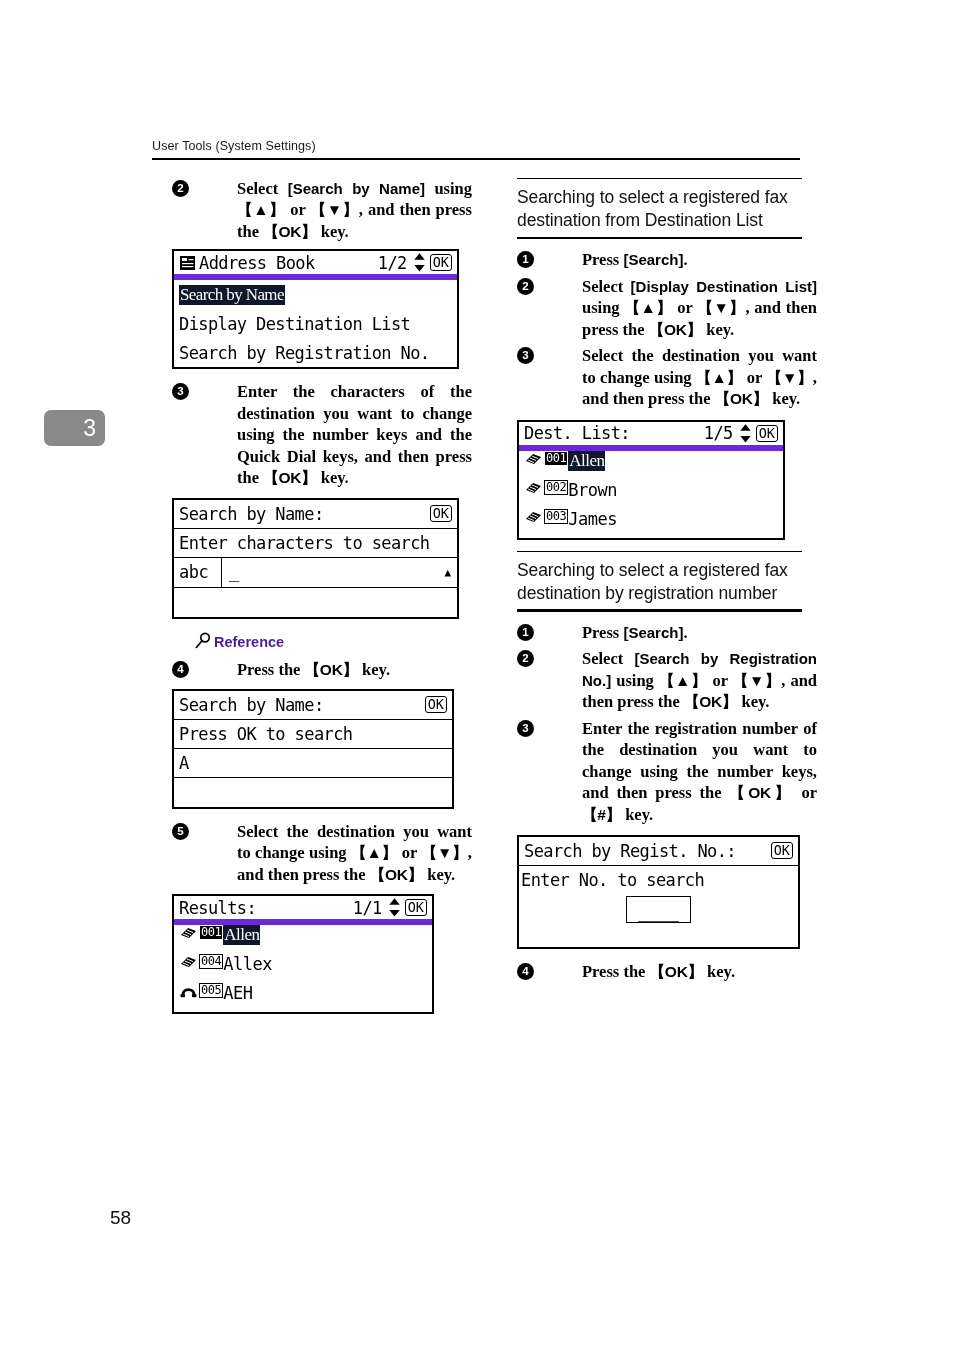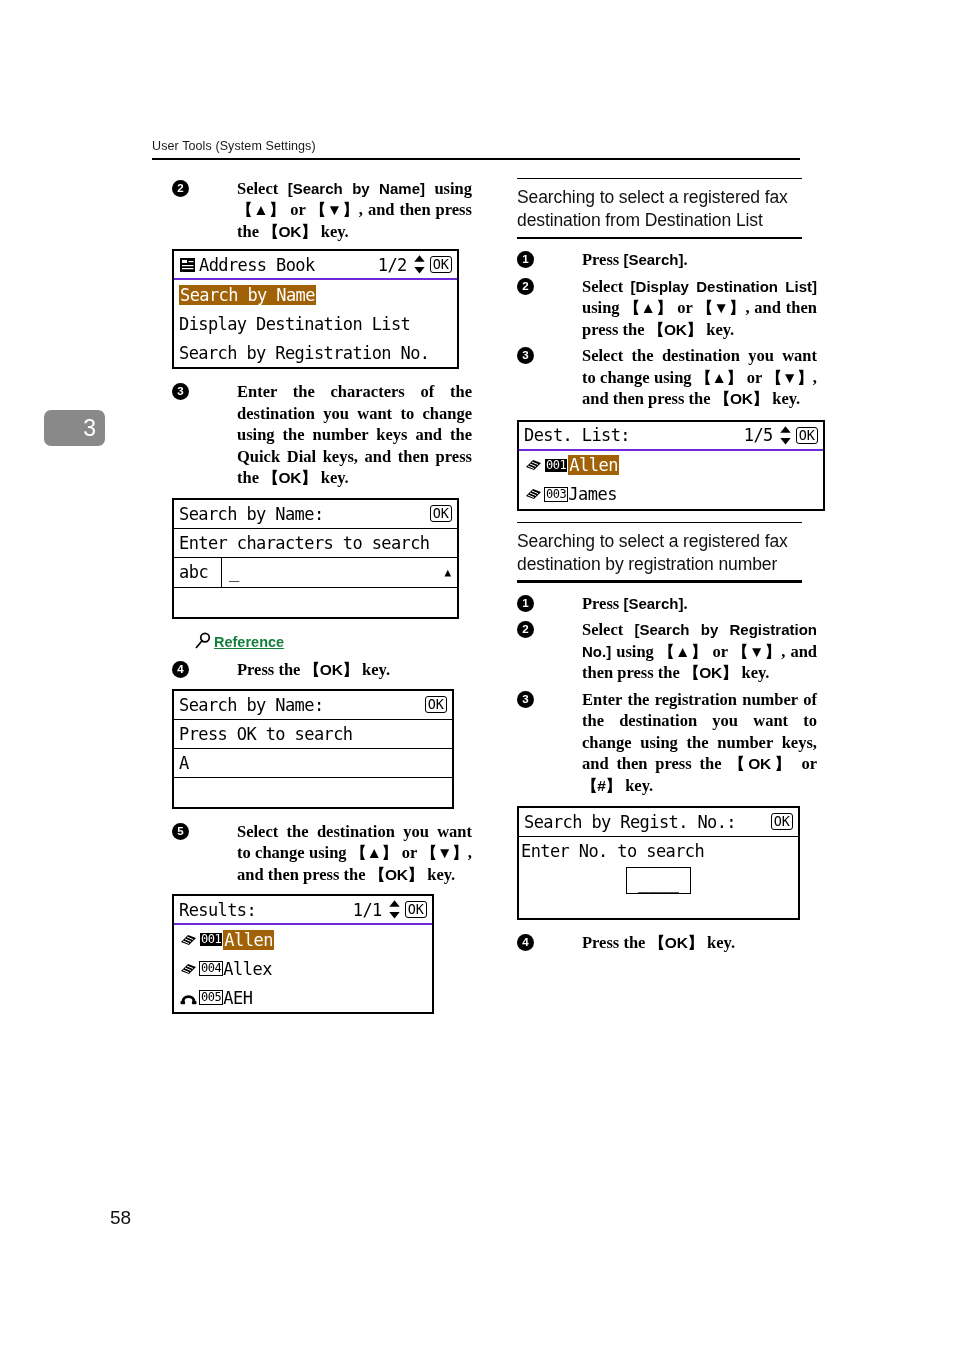--- a/index.html
+++ b/index.html
@@ -53,22 +53,22 @@
     line-height:1.30;text-align:justify;margin-left:40px;
   }
   .step .txt.nojust{text-align:left;}
   .ui{font-family:"Liberation Sans", sans-serif;font-size:15px;font-weight:bold;}
   .key{font-family:"Liberation Sans", sans-serif;font-size:15.5px;font-weight:bold;letter-spacing:-.2px;}
 
   
   .ref{margin:14px 0 6px 22px;position:relative;}
   .ref-head{
     font-family:"Liberation Sans", sans-serif;
-    font-size:14.5px;font-weight:bold;color:#15803d;
-    padding-left:20px;position:relative;line-height:18px;text-decoration:underline;
+    font-size:14.5px;font-weight:bold;color:#4c1d95;
+    padding-left:20px;position:relative;line-height:18px;
   }
   .ref-icon{position:absolute;left:0;top:-1px;width:18px;height:18px;}
   .ref-body{
     margin-left:24px;margin-top:2px;
     font-family:"Liberation Serif", serif;
     font-size:16px;color:#000;line-height:1.42;
     text-align:justify;letter-spacing:.4px;
   }
 
   
@@ -87,34 +87,34 @@
     border:2px solid #000;background:#fff;
     margin:7px 0 11px 0;box-sizing:border-box;
     font-family:"DejaVu Sans Mono", monospace;
     color:#000;
   }
   .lcd-row{
     display:flex;align-items:center;box-sizing:border-box;
     padding:0 5px;height:29px;font-size:17px;letter-spacing:-.6px;
     white-space:pre;overflow:hidden;
   }
-  .lcd-row.hdr{border-bottom:2px solid #6d28d9;}
+  .lcd-row.hdr{border-bottom:6px solid #6d28d9;}
   .lcd-row.sep{border-bottom:1.5px solid #000;}
   .lcd-title{flex:1;}
   .lcd-page{margin-right:6px;}
   .lcd-ok{
     display:inline-block;border:1.5px solid #000;border-radius:3px;
     padding:0 2px;font-size:13.5px;line-height:15px;letter-spacing:0;
   }
   .updown{display:inline-block;width:13px;margin-right:4px;vertical-align:middle;}
-  .hl{background:#a16207;color:#fff;padding:0 1px;}
+  .hl{background:#0f172a;color:#fff;padding:0 1px;font-family:Liberation Serif, serif;}
   .blank{height:29px;}
 
   
-  .lcd-item{display:flex;align-items:center;height:29px;padding:0 5px;font-size:17px;letter-spacing:-.5px;}
+  .lcd-item{display:flex;align-items:flex-start;height:29px;padding:0 5px;font-size:17px;letter-spacing:-.5px;}
   .dev-ico{width:19px;height:16px;margin-right:1px;flex:none;}
   .regno{
     display:inline-block;border:1.5px solid #000;
     font-size:12px;line-height:13px;padding:0 1px;margin-right:0px;
     font-family:"DejaVu Sans Mono", monospace;letter-spacing:-.5px;
   }
   .regno.inv{border-color:#fff;background:#000;color:#fff;}
   .nm{font-size:17px;letter-spacing:-.5px;}
 
   
@@ -291,21 +291,21 @@
   <div class="step">
     <div class="bullet">2</div>
     <div class="txt">Select <span class="ui">[Display&nbsp;Destination&nbsp;List]</span> using <span class="key">【▲】</span> or <span class="key">【▼】</span>, and then press the <span class="key">【OK】</span> key.</div>
   </div>
 
   <div class="step">
     <div class="bullet">3</div>
     <div class="txt">Select the destination you want to change using <span class="key">【▲】</span> or <span class="key">【▼】</span>, and then press the <span class="key">【OK】</span> key.</div>
   </div>
 
-  <div class="lcd" style="width:308px;margin-top:10px">
+  <div class="lcd" style="width:268px;margin-top:10px">
     <div class="lcd-row hdr">
       <span class="lcd-title">Dest. List:</span>
       <span class="lcd-page">1/5</span>
       <svg class="updown" viewBox="0 0 10 16">
         <polygon points="5,1 9,6 1,6" fill="#000"></polygon>
           <polygon points="5,15 9,10 1,10" fill="#000"></polygon>
       </svg>
       <span class="lcd-ok">OK</span>
     </div>
 
@@ -313,20 +313,30 @@
       <svg class="dev-ico" viewBox="0 0 19 16">
         <polygon points="2,10 9,3 17,6 10,13" fill="#000"></polygon>
         <line x1="4" y1="9" x2="10" y2="11.5" stroke="#fff" stroke-width="1"></line>
         <line x1="6" y1="7" x2="12" y2="9.5" stroke="#fff" stroke-width="1"></line>
         <line x1="8" y1="5" x2="14" y2="7.5" stroke="#fff" stroke-width="1"></line>
       </svg>
       <span class="regno inv">001</span>
       <span class="nm hl">Allen</span>
     </div>
 
+    <div class="lcd-item">
+      <svg class="dev-ico" viewBox="0 0 19 16">
+        <polygon points="2,10 9,3 17,6 10,13" fill="#000"></polygon>
+        <line x1="4" y1="9" x2="10" y2="11.5" stroke="#fff" stroke-width="1"></line>
+        <line x1="6" y1="7" x2="12" y2="9.5" stroke="#fff" stroke-width="1"></line>
+        <line x1="8" y1="5" x2="14" y2="7.5" stroke="#fff" stroke-width="1"></line>
+      </svg>
+      <span class="regno">002</span>
+      <span class="nm">Brown</span>
+    </div>
 
     <div class="lcd-item">
       <svg class="dev-ico" viewBox="0 0 19 16">
         <polygon points="2,10 9,3 17,6 10,13" fill="#000"></polygon>
         <line x1="4" y1="9" x2="10" y2="11.5" stroke="#fff" stroke-width="1"></line>
         <line x1="6" y1="7" x2="12" y2="9.5" stroke="#fff" stroke-width="1"></line>
         <line x1="8" y1="5" x2="14" y2="7.5" stroke="#fff" stroke-width="1"></line>
       </svg>
       <span class="regno">003</span>
       <span class="nm">James</span>

